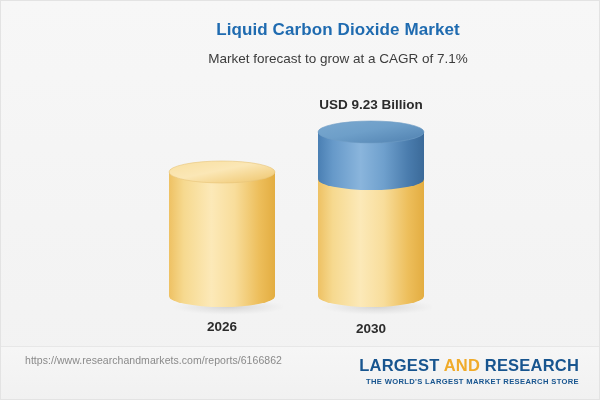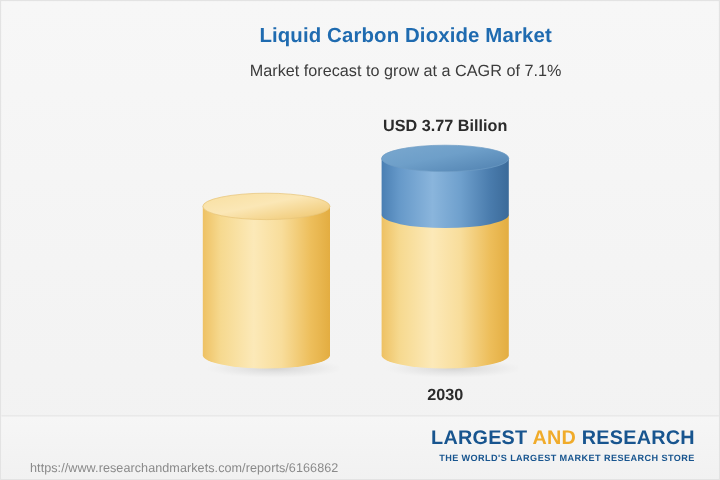--- a/index.html
+++ b/index.html
@@ -84,21 +84,21 @@
     left: 0;
     bottom: 0;
     width: 600px;
     height: 52px;
     border-top: 1px solid #e7e7e7;
     background: linear-gradient(180deg,#f6f6f6 0%, #f1f1f1 100%);
   }
   .footer-url {
     position: absolute;
     left: 24px;
-    top: 37px;
+    top: 7px;
     font-size: 10.5px;
     color: #8a8a8a;
     letter-spacing: 0.05px;
   }
   .brand {
     position: absolute;
     right: 22px;
     top: 9px;
     text-align: right;
   }
@@ -156,22 +156,23 @@
         </radialGradient>
       </defs>
 
       <ellipse cx="68" cy="153" rx="58" ry="8" fill="url(#shadow1)"></ellipse>
 
       <path d="M8,18 L8,142 A53,11 0 0 0 114,142 L114,18 Z" fill="url(#goldBody1)"></path>
 
       <ellipse cx="61" cy="18" rx="53" ry="11" fill="url(#goldTop1)" stroke="#e7c579" stroke-width="0.6"></ellipse>
     </svg>
 
-
-    <div class="value-label" style="left:270px; top:96px;">USD 3.77 Billion</div>
+    <div class="cat-label" style="left:121px; top:318px;">2026</div>
+
+    <div class="value-label" style="left:270px; top:96px;">USD 9.23 Billion</div>
 
     <svg class="cyl-svg" style="left:309px; top:113px;" width="122" height="202" viewBox="0 0 122 202">
       <defs>
         <linearGradient id="blueBody2" x1="0" y1="0" x2="1" y2="0">
           <stop offset="0%" stop-color="#4a7fb3"></stop>
           <stop offset="14%" stop-color="#6699c9"></stop>
           <stop offset="40%" stop-color="#8ab5dc"></stop>
           <stop offset="62%" stop-color="#6fa0cd"></stop>
           <stop offset="85%" stop-color="#4a7cad"></stop>
           <stop offset="100%" stop-color="#3b6a99"></stop>

